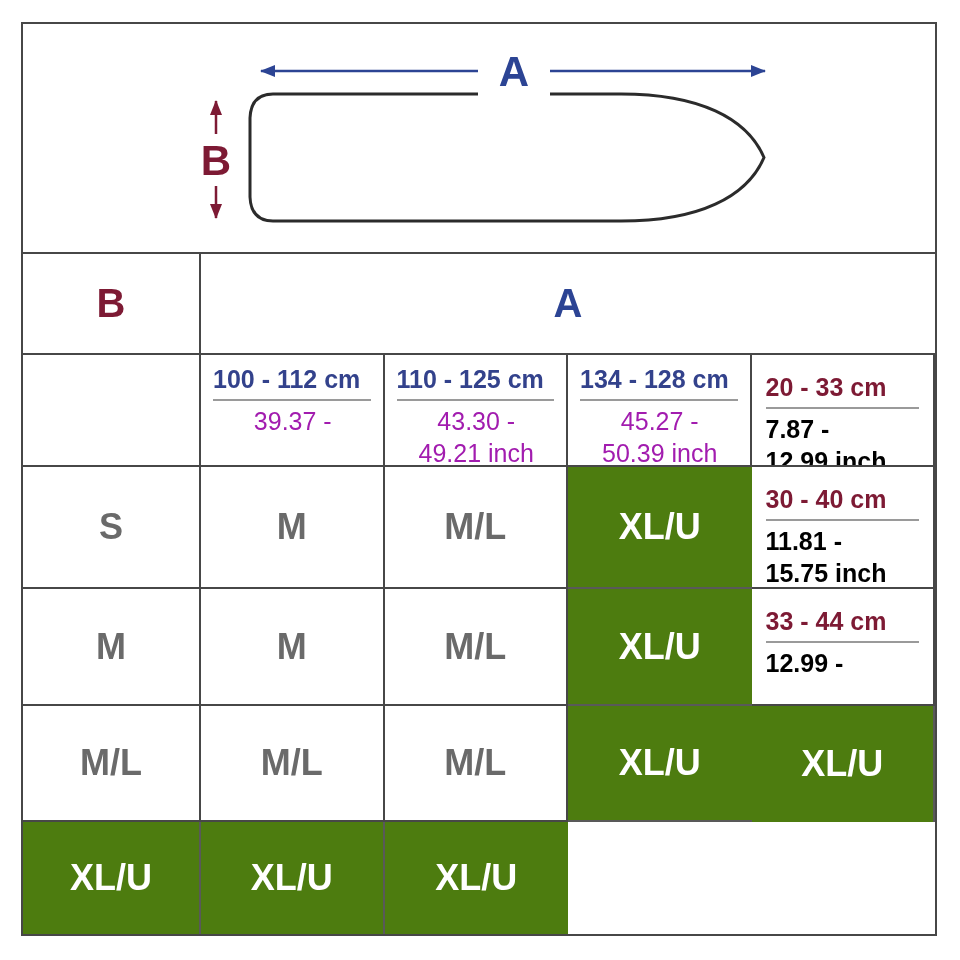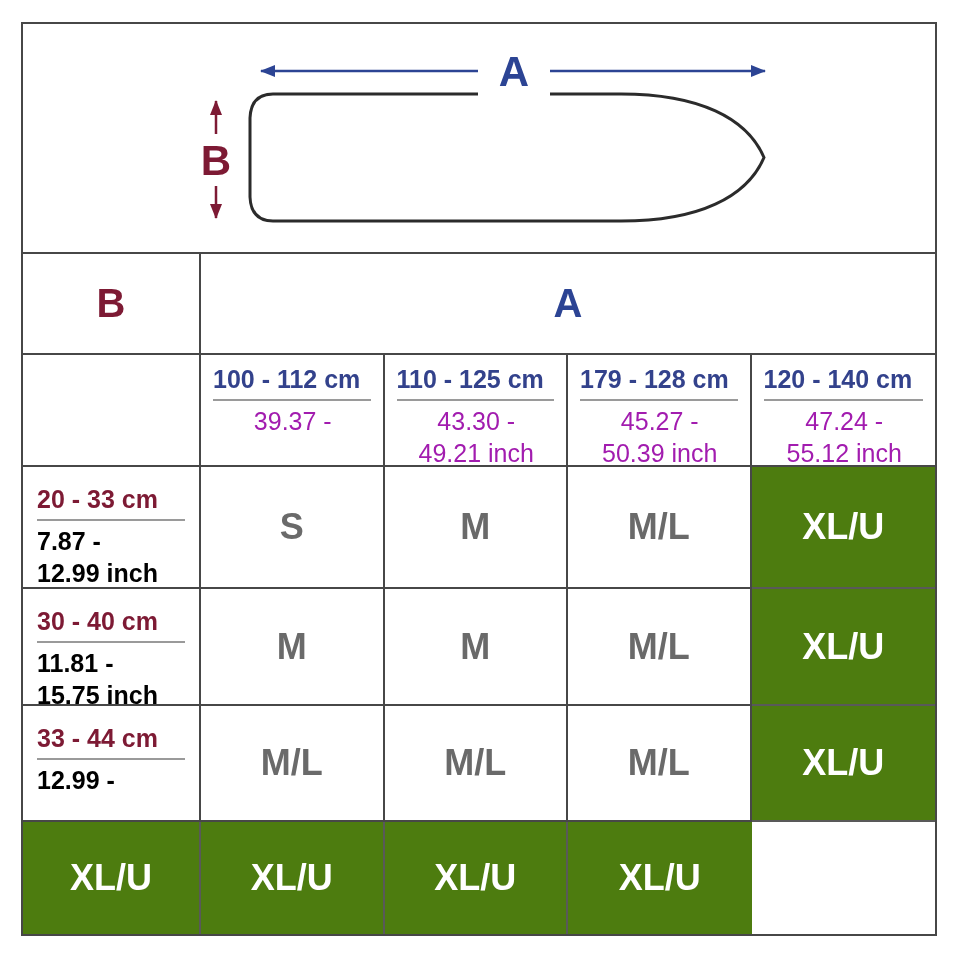--- a/index.html
+++ b/index.html
@@ -79,28 +79,23 @@
     <div class="c hdr">
       <span class="cm cm-blue">100 - 112 cm</span>
       <div class="inch inch-blue">39.37 -</div>
     </div>
     <div class="c hdr">
       <span class="cm cm-blue">110 - 125 cm</span>
       <div class="inch inch-blue">43.30 -</div>
       <div class="inch inch-blue">49.21 inch</div>
     </div>
     <div class="c hdr">
-      <span class="cm cm-blue">179 - 128 cm</span>
+      <span class="cm cm-blue">134 - 128 cm</span>
       <div class="inch inch-blue">45.27 -</div>
       <div class="inch inch-blue">50.39 inch</div>
-    </div>
-    <div class="c hdr no-br">
-      <span class="cm cm-blue">120 - 140 cm</span>
-      <div class="inch inch-blue">47.24 -</div>
-      <div class="inch inch-blue">55.12 inch</div>
     </div>
 
     <div class="c rowhdr">
       <span class="cm cm-maroon">20 - 33 cm</span>
       <div class="inch inch-maroon">7.87 -</div>
       <div class="inch inch-maroon">12.99 inch</div>
     </div>
     <div class="c size">S</div>
     <div class="c size">M</div>
     <div class="c size">M/L</div>

